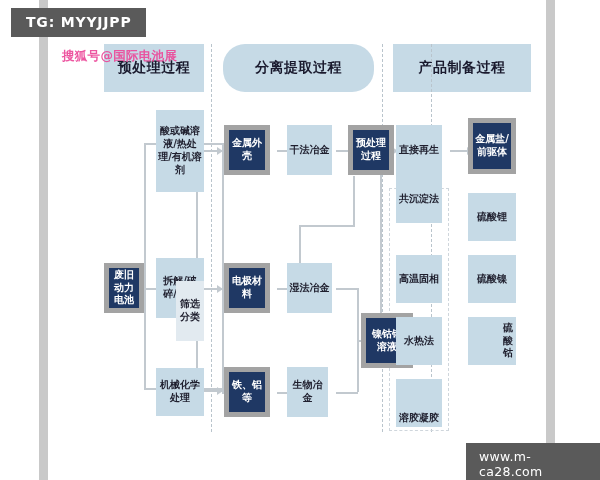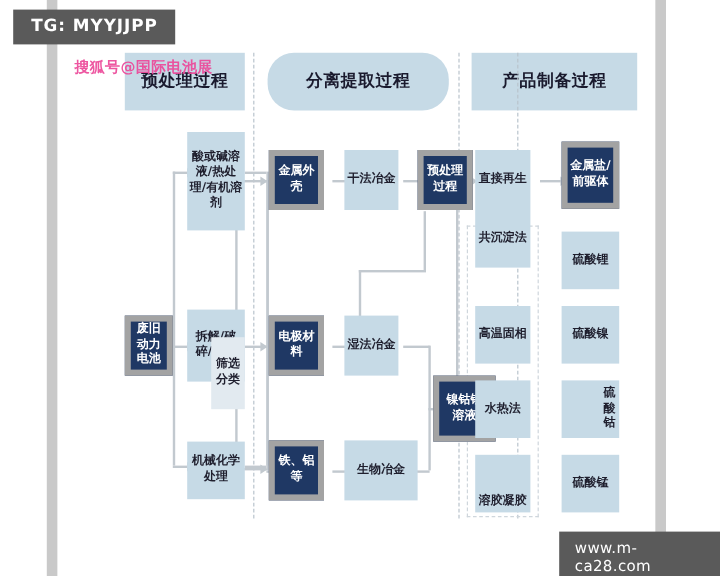--- a/index.html
+++ b/index.html
@@ -272,21 +272,21 @@
     </div>
 
     <div class="node light" style="left:239px; top:263px; width:45px; height:50px;">
       <span>湿法冶金</span>
     </div>
 
     <div class="node dark" style="left:176px; top:367px; width:46px; height:50px;">
       <span>铁、铝等</span>
     </div>
 
-    <div class="node light" style="left:239px; top:367px; width:61px; height:50px;">
+    <div class="node light" style="left:239px; top:367px; width:41px; height:50px;">
       <span>生物冶金</span>
     </div>
 
     <div class="node dark" style="left:313px; top:313px; width:52px; height:55px;">
       <span>镍钴锂溶液</span>
     </div>
 
     <div class="node light" style="left:348px; top:125px; width:46px; height:50px;">
       <span>直接再生</span>
     </div>
@@ -316,23 +316,20 @@
     </div>
 
     <div class="node light" style="left:420px; top:255px; width:48px; height:48px;">
       <span>硫酸镍</span>
     </div>
 
     <div class="node light" style="left:420px; top:317px; width:48px; height:48px;padding-left:34px;">
       <span>硫酸钴</span>
     </div>
 
-    <div class="node light" style="left:420px; top:379px; width:48px; height:48px;">
-      <span>硫酸锰</span>
-    </div>
 
   </div>
 
   <div id="sohu-wm">搜狐号@国际电池展</div>
 
   <div id="tg-badge">TG: MYYJJPP</div>
 
   <div id="site-badge">www.m-ca28.com</div>
 
 </div>

